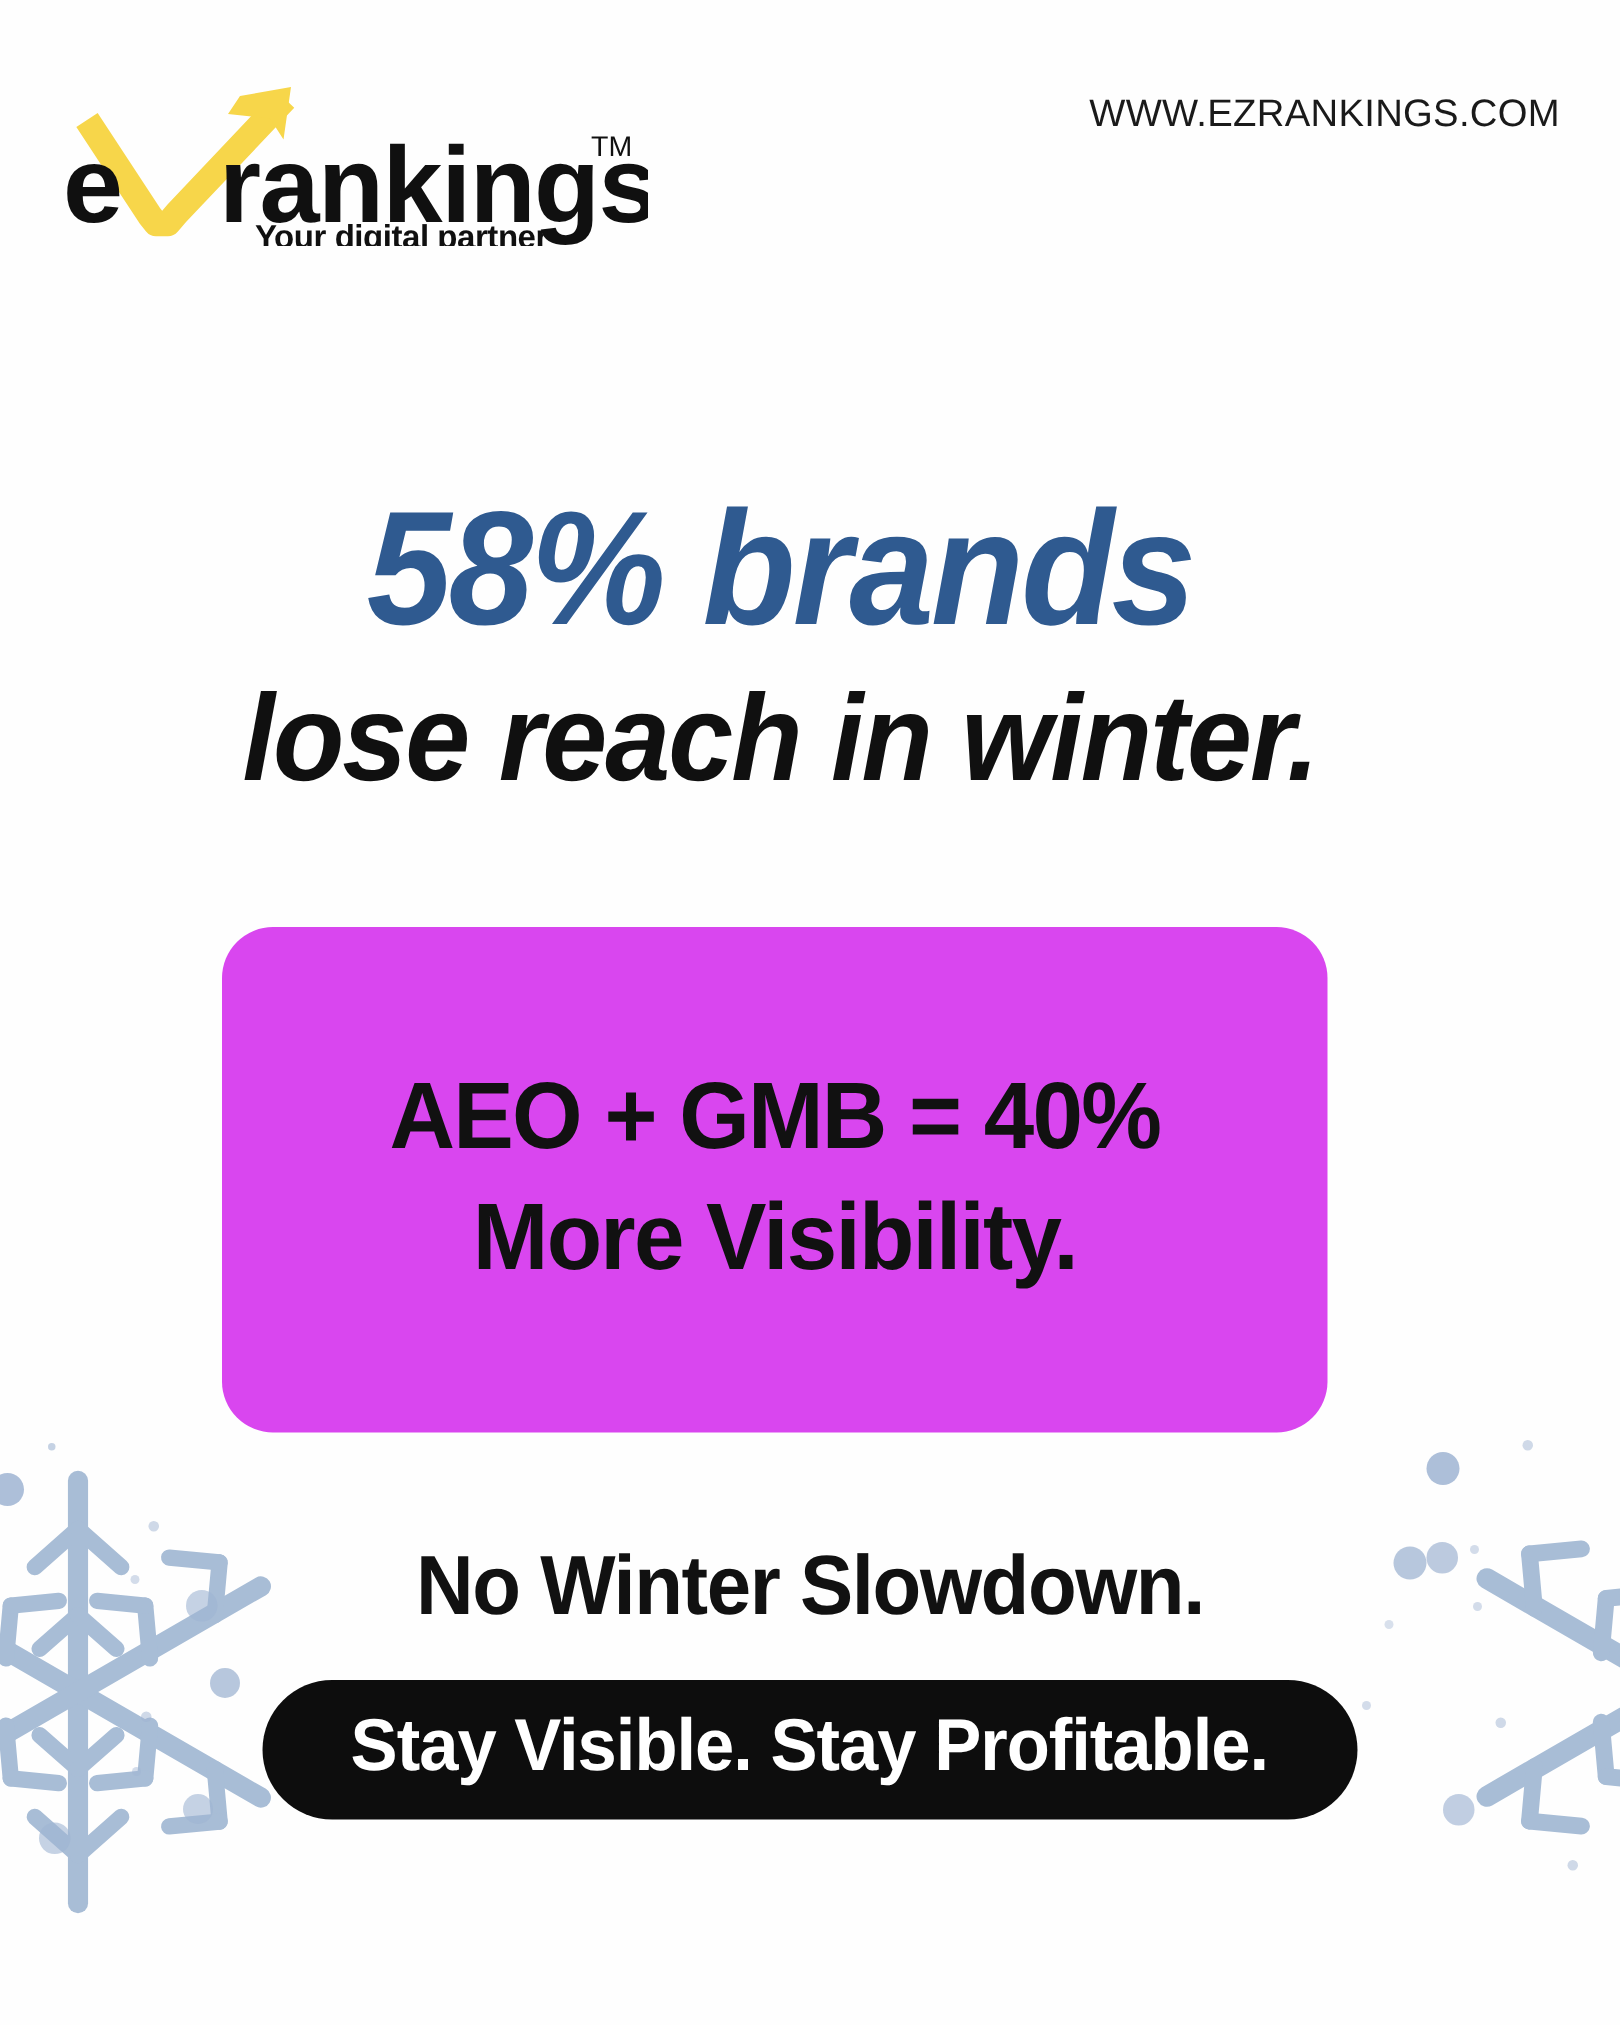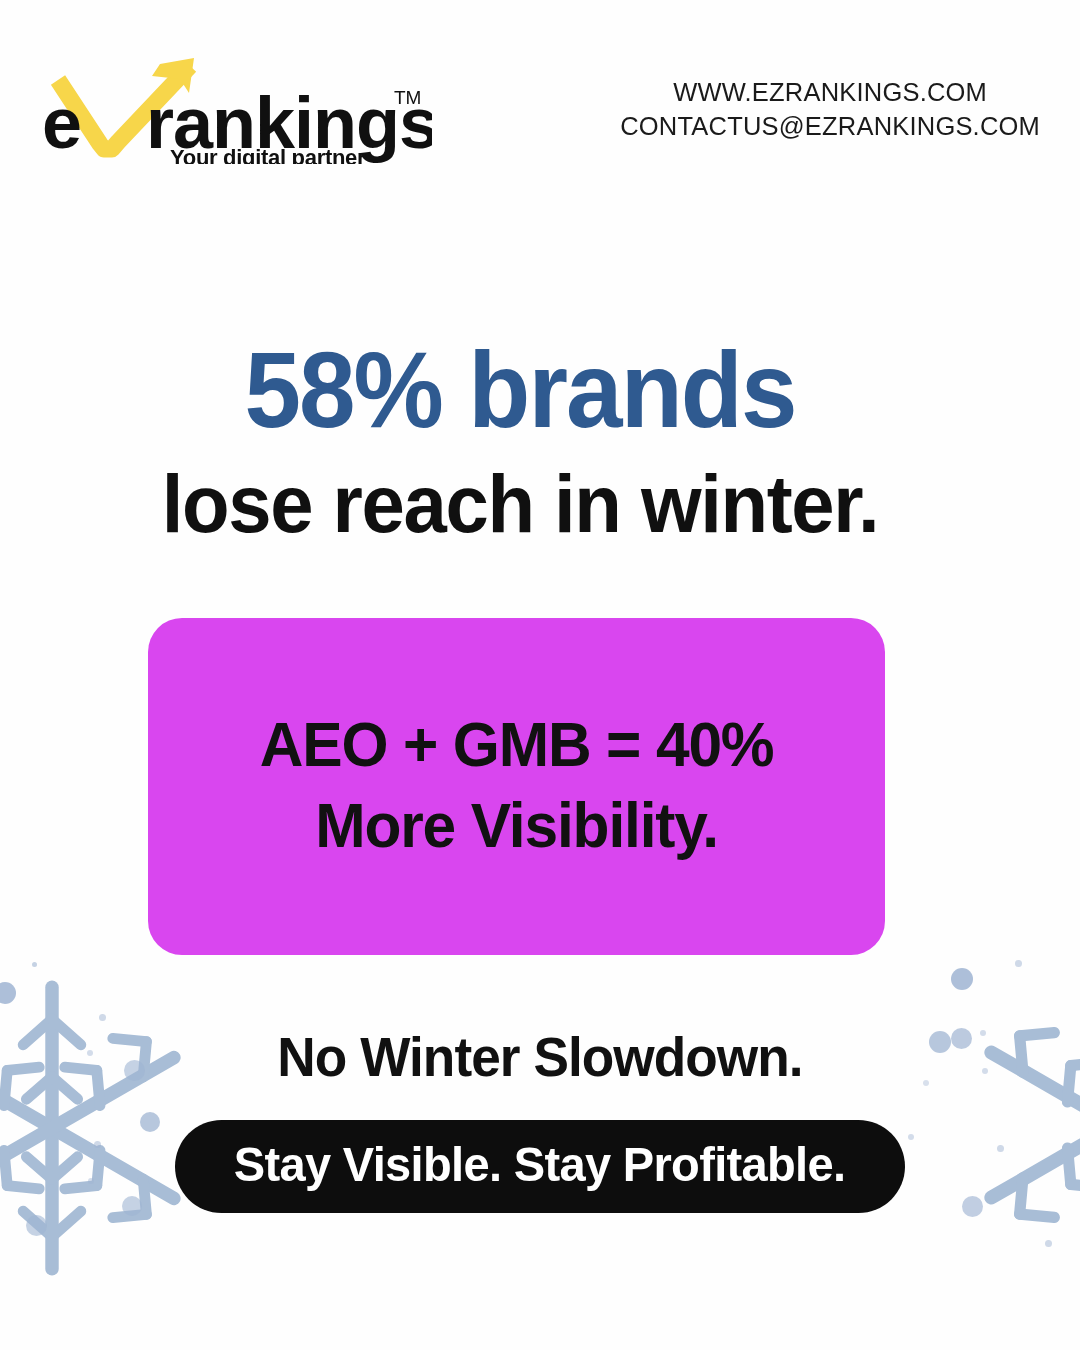--- a/index.html
+++ b/index.html
@@ -59,40 +59,41 @@
     left: 42px;
     top: 52px;
     width: 390px;
     height: 112px;
   }
   .logo-svg { display: block; }
 
   .contact-block {
     position: absolute;
     right: 40px;
-    top: 76px;
-    text-align: center;
+    top: 60px;
+    text-align: right;
     line-height: 1.32;
   }
   .contact-line {
     font-family: "Liberation Sans", sans-serif;
     font-size: 25.5px;
     letter-spacing: 0.2px;
     color: #1a1a1a;
     white-space: nowrap;
   }
 
   
   .headline {
     position: absolute;
-    top: 334px;
+    top: 323px;
     left: 0;
     width: 1040px;
     text-align: center;
     z-index: 2;
+    font-style: italic;
   }
   .headline-line1 {
     font-family: "Liberation Sans", sans-serif;
     font-weight: bold;
     font-size: 108px;
     line-height: 1.04;
     letter-spacing: -2px;
     color: #2f5a90;
     transform: scaleX(0.94);
   }
@@ -291,21 +292,20 @@
 
         <text x="0" y="96" font-family="Liberation Sans, sans-serif" font-size="72" font-weight="bold" fill="#101010">e</text>
         <text x="104" y="96" font-family="Liberation Sans, sans-serif" font-size="72" font-weight="bold" fill="#101010" letter-spacing="-1">rankings</text>
         <text x="352" y="52" font-family="Liberation Sans, sans-serif" font-size="19" font-weight="normal" fill="#101010">TM</text>
         <text x="128" y="113" font-family="Liberation Sans, sans-serif" font-size="22" font-weight="bold" fill="#101010" letter-spacing="-0.3">Your digital partner</text>
       </svg>
     </div>
 
     <div class="contact-block">
       <div class="contact-line">WWW.EZRANKINGS.COM</div>
-      <div class="contact-line">CONTACTUS@EZRANKINGS.COM</div>
     </div>
   </div>
 
   <div class="headline">
     <div class="headline-line1">58% brands</div>
     <div class="headline-line2">lose reach in winter.</div>
   </div>
 
   <div class="callout">
     <div class="callout-inner">

